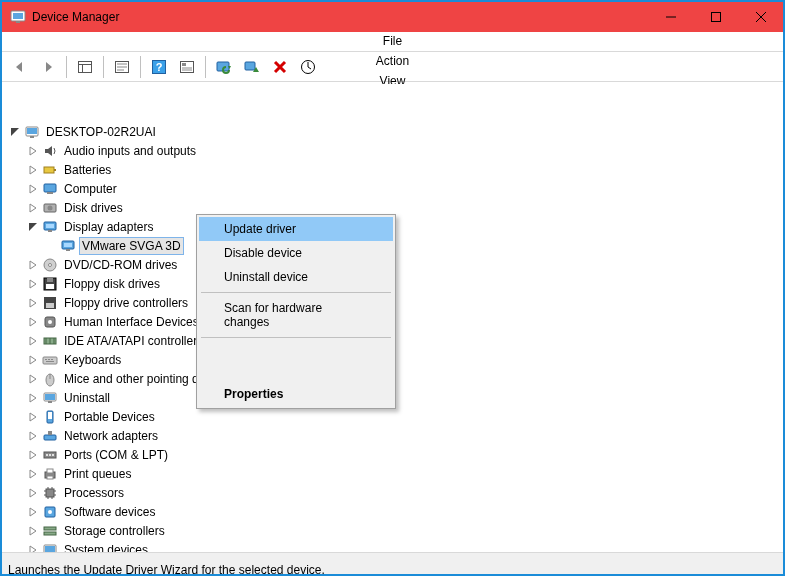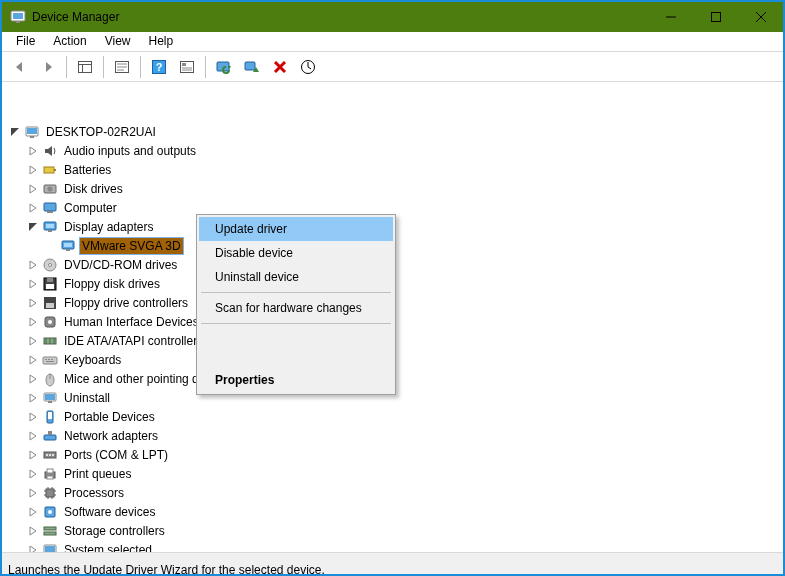--- a/index.html
+++ b/index.html
@@ -12,39 +12,40 @@
     height: 576px;
     border: 2px solid #1a8cd8;
     position: relative;
     overflow: hidden;
   }
   
   .titlebar {
     height: 30px;
     display: flex;
     align-items: center;
-    background: #4d7c0f;
+    background: #ef4444;
     padding: 0 0 0 8px;
   }
   .titlebar .icon { width:16px; height:16px; margin-right:6px; display:flex;align-items:center;justify-content:center;}
   .titlebar .title { flex:1; font-size:12px; }
   .winbtns { display:flex; height:100%; }
   .winbtn {
     width:45px; height:100%;
     display:flex; align-items:center; justify-content:center;
     font-size:12px;
   }
   
   .menubar {
     height:20px;
-    display:flex; 
+    display:flex; align-items:center;
     padding: 0 6px;
     border-bottom:1px solid #d9d9d9;
     gap: 2px;
     font-size:12px;
+    flex-direction:column;
   }
   .menubar span { padding: 2px 8px; }
   
   .toolbar {
     height:30px;
     display:flex; align-items:center;
     padding: 0 6px;
     gap: 4px;
     border-bottom:1px solid #d9d9d9;
   }
@@ -61,40 +62,40 @@
   .tree { padding: 4px 0 4px 4px; margin-top: 34px; }
   .node { display:flex; align-items:center; height:19px; white-space:nowrap; }
   .indent { display:inline-block; width:18px; height:19px; flex:0 0 auto; }
   .chev {
     width:14px; height:14px; display:inline-flex; align-items:center; justify-content:center;
     color:#666; font-size:10px; cursor:default; flex:0 0 auto;
   }
   .chev.empty { visibility:hidden; }
   .nicon { width:16px; height:16px; margin:0 4px 0 2px; display:inline-flex; align-items:center; justify-content:center; flex:0 0 auto;}
   .nlabel { padding:1px 2px; }
-  .nlabel.selected { background:#a16207; outline:1px solid #7eb4ea; }
+  .nlabel.selected { background:#e5e5e5; outline:1px solid #7eb4ea; }
   
   .statusbar {
     position:absolute; bottom:0; left:0; right:0;
     height:22px; background:#f0f0f0; border-top:1px solid #d9d9d9;
     padding:10px 6px; font-size:12px;
   }
   
   .ctxmenu {
     position:absolute;
     left:194px; top:212px;
     width:200px;
     background:#f0f0f0;
     border:1px solid #a0a0a0;
     box-shadow: 3px 3px 4px rgba(0,0,0,0.25);
     padding:2px;
     font-size:12px;
   }
   .ctxitem {
-    padding:5px 16px;
+    padding:5px 25px;
     cursor:default;
   }
   .ctxitem.hover { background:#91c9f7; }
   .ctxitem.bold { font-weight:bold;margin-top:44px; }
   .ctxsep { height:1px; background:#c0c0c0; margin:3px 2px; }
   svg { display:block; }
 </style>
 </head>
 <body>
 
@@ -254,40 +255,40 @@
   </div>
       <div class="node">
     <span class="indent"></span>
     <span class="chev">
           <svg width="10" height="10">
             <path d="M2 1 L8 5 L2 9 Z" fill="none" stroke="#888"></path>
           </svg>
         </span>
     <span class="nicon">
           <svg width="16" height="16" viewBox="0 0 16 16">
+            <rect x="2" y="3" width="12" height="8" rx="1" fill="#5aa6e0" stroke="#2060a0"></rect>
+            <rect x="5" y="11" width="6" height="2" fill="#888"></rect>
+          </svg>
+        </span>
+    <span class="nlabel">Computer</span>
+  </div>
+      <div class="node">
+    <span class="indent"></span>
+    <span class="chev">
+          <svg width="10" height="10">
+            <path d="M2 1 L8 5 L2 9 Z" fill="none" stroke="#888"></path>
+          </svg>
+        </span>
+    <span class="nicon">
+          <svg width="16" height="16" viewBox="0 0 16 16">
             <rect x="2" y="4" width="12" height="8" rx="1" fill="#b0b0b0" stroke="#666"></rect>
             <circle cx="8" cy="8" r="2.5" fill="#888"></circle>
           </svg>
         </span>
     <span class="nlabel">Disk drives</span>
-  </div>
-      <div class="node">
-    <span class="indent"></span>
-    <span class="chev">
-          <svg width="10" height="10">
-            <path d="M2 1 L8 5 L2 9 Z" fill="none" stroke="#888"></path>
-          </svg>
-        </span>
-    <span class="nicon">
-          <svg width="16" height="16" viewBox="0 0 16 16">
-            <rect x="2" y="3" width="12" height="8" rx="1" fill="#5aa6e0" stroke="#2060a0"></rect>
-            <rect x="5" y="11" width="6" height="2" fill="#888"></rect>
-          </svg>
-        </span>
-    <span class="nlabel">Computer</span>
   </div>
       <div class="node">
     <span class="indent"></span>
     <span class="chev">
           <svg width="10" height="10">
             <path d="M1 1 L9 1 L1 9 Z" fill="#444"></path>
           </svg>
         </span>
     <span class="nicon">
           <svg width="16" height="16" viewBox="0 0 16 16">
@@ -559,21 +560,21 @@
           <svg width="10" height="10">
             <path d="M2 1 L8 5 L2 9 Z" fill="none" stroke="#888"></path>
           </svg>
         </span>
     <span class="nicon">
           <svg width="16" height="16" viewBox="0 0 16 16">
             <rect x="2" y="3" width="12" height="9" rx="1" fill="#fff" stroke="#888"></rect>
             <rect x="3" y="4" width="10" height="6" fill="#5aa6e0"></rect>
           </svg>
         </span>
-    <span class="nlabel">System selected</span>
+    <span class="nlabel">System devices</span>
   </div>
       <div class="node">
     <span class="indent"></span>
     <span class="chev">
           <svg width="10" height="10">
             <path d="M2 1 L8 5 L2 9 Z" fill="none" stroke="#888"></path>
           </svg>
         </span>
     <span class="nicon">
           <svg width="16" height="16" viewBox="0 0 16 16">

